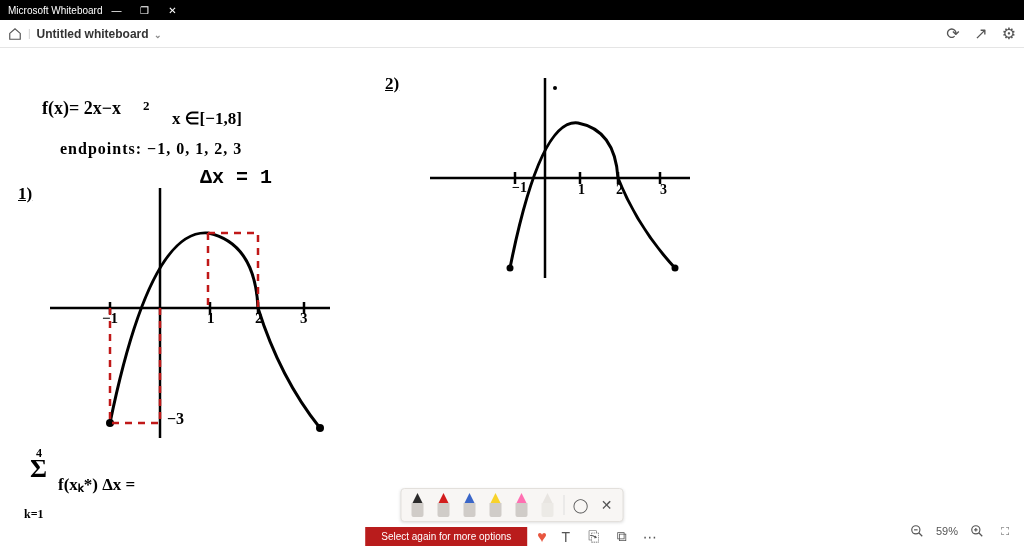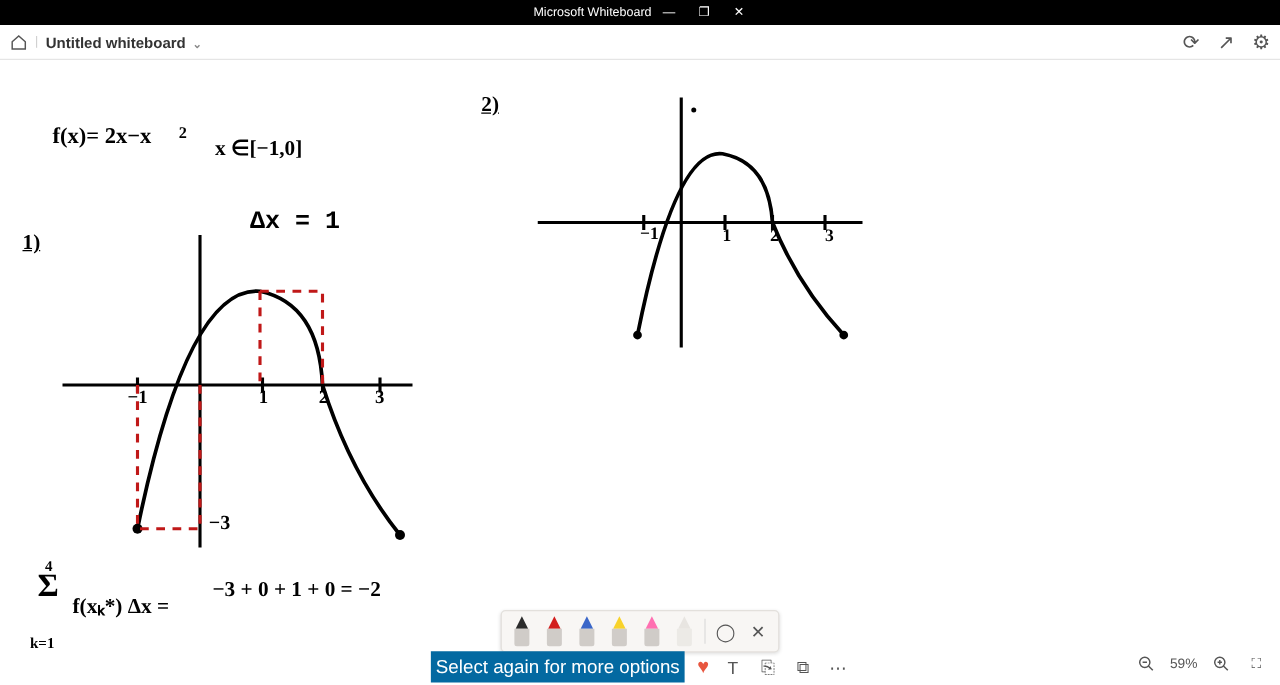--- a/index.html
+++ b/index.html
@@ -10,21 +10,21 @@
       overflow: hidden;
       background: #fff;
       position: relative;
     }
     .titlebar {
       height: 20px;
       background: #000;
       color: #fff;
       display: flex;
       align-items: center;
-      justify-content: center;
+      justify-content: flex-start;
       font-size: 10px;
       padding: 0 0 0 8px;
     }
     .titlebar-right { display: flex; }
     .titlebar-btn {
       width: 28px; height: 20px;
       display: flex; align-items: center; justify-content: center;
       font-size: 10px;
     }
     .header {
@@ -81,22 +81,22 @@
     .tool-divider { width:1px; height:20px; background:#ddd; }
     .tool-btn { width:20px; height:20px; display:flex; align-items:center; justify-content:center; font-size:14px; color:#555;}
 
     .toolbar2 {
       position: absolute;
       left: 50%; transform: translateX(-50%);
       bottom: 2px;
       display: flex; align-items: center; gap: 10px;
     }
     .tooltip-box {
-      background: #0369a1; color: #fff;
-      font-size: 15px; padding: 4px 4px;
+      background: #b91c1c; color: #fff;
+      font-size: 10px; padding: 4px 16px;
       white-space: nowrap;
     }
     .heart { color: #e8563f; font-size: 16px; }
     .ico2 { width:18px; height:18px; font-size:14px; color:#555; display:flex; align-items:center; justify-content:center;}
 
     .zoom-ctrl {
       position: absolute; right: 10px; bottom: 8px;
       display: flex; align-items: center; gap: 10px;
       font-size: 11px; color: #555;
     }
@@ -138,41 +138,41 @@
     <span class="hdr-icon">⟳</span>
     <span class="hdr-icon">↗</span>
     <span class="hdr-icon">⚙</span>
   </div>
 </div>
 
 <div class="canvas">
 
   <span class="hand-label" style="left:42px;top:50px;font-size:18px;">f(x)= 2x−x</span>
   <span class="hand-label" style="left:143px;top:50px;font-size:13px;">2</span>
-  <span class="hand-label" style="left:172px;top:60px;font-size:17px;">x ∈[−1,0]</span>
+  <span class="hand-label" style="left:172px;top:60px;font-size:17px;">x ∈[−1,8]</span>
+  <span class="hand-label" style="left:60px;top:92px;font-size:16px;letter-spacing:1px;">endpoints:  −1, 0, 1, 2, 3</span>
   <span class="hand-label" style="left:200px;top:118px;font-size:20px;font-family:Liberation Mono, monospace;">Δx = 1</span>
   <span class="hand-label" style="left:18px;top:136px;font-size:17px;text-decoration:underline;">1)</span>
   <span class="hand-label" style="left:385px;top:26px;font-size:17px;text-decoration:underline;">2)</span>
 
   <span class="hand-label" style="left:102px;top:262px;font-size:15px;">−1</span>
   <span class="hand-label" style="left:207px;top:262px;font-size:15px;">1</span>
   <span class="hand-label" style="left:255px;top:262px;font-size:15px;">2</span>
   <span class="hand-label" style="left:300px;top:262px;font-size:15px;">3</span>
   <span class="hand-label" style="left:167px;top:362px;font-size:16px;">−3</span>
 
   <span class="hand-label" style="left:512px;top:132px;font-size:14px;">−1</span>
   <span class="hand-label" style="left:578px;top:134px;font-size:14px;">1</span>
   <span class="hand-label" style="left:616px;top:134px;font-size:14px;">2</span>
   <span class="hand-label" style="left:660px;top:134px;font-size:14px;">3</span>
 
   <span class="hand-label" style="left:36px;top:398px;font-size:12px;">4</span>
   <span class="hand-label" style="left:30px;top:406px;font-size:26px;">Σ</span>
   <span class="hand-label" style="left:24px;top:459px;font-size:12px;">k=1</span>
   <span class="hand-label" style="left:58px;top:424px;font-size:17px;">f(xₖ*) Δx =</span>
-  <span class="hand-label" style="left:170px;top:414px;font-size:17px;">−3 + 0 + 1 + 0  =  −2</span>
 
   <svg class="ink-svg" width="340" height="280" style="left:30px; top:130px;">
 
     <line x1="20" y1="130" x2="300" y2="130" stroke="#000" stroke-width="2.5"></line>
     <line x1="130" y1="10" x2="130" y2="260" stroke="#000" stroke-width="2.5"></line>
 
     <line x1="80" y1="124" x2="80" y2="136" stroke="#000" stroke-width="2.5"></line>
     <line x1="180" y1="124" x2="180" y2="136" stroke="#000" stroke-width="2.5"></line>
     <line x1="228" y1="124" x2="228" y2="136" stroke="#000" stroke-width="2.5"></line>
     <line x1="274" y1="124" x2="274" y2="136" stroke="#000" stroke-width="2.5"></line>

